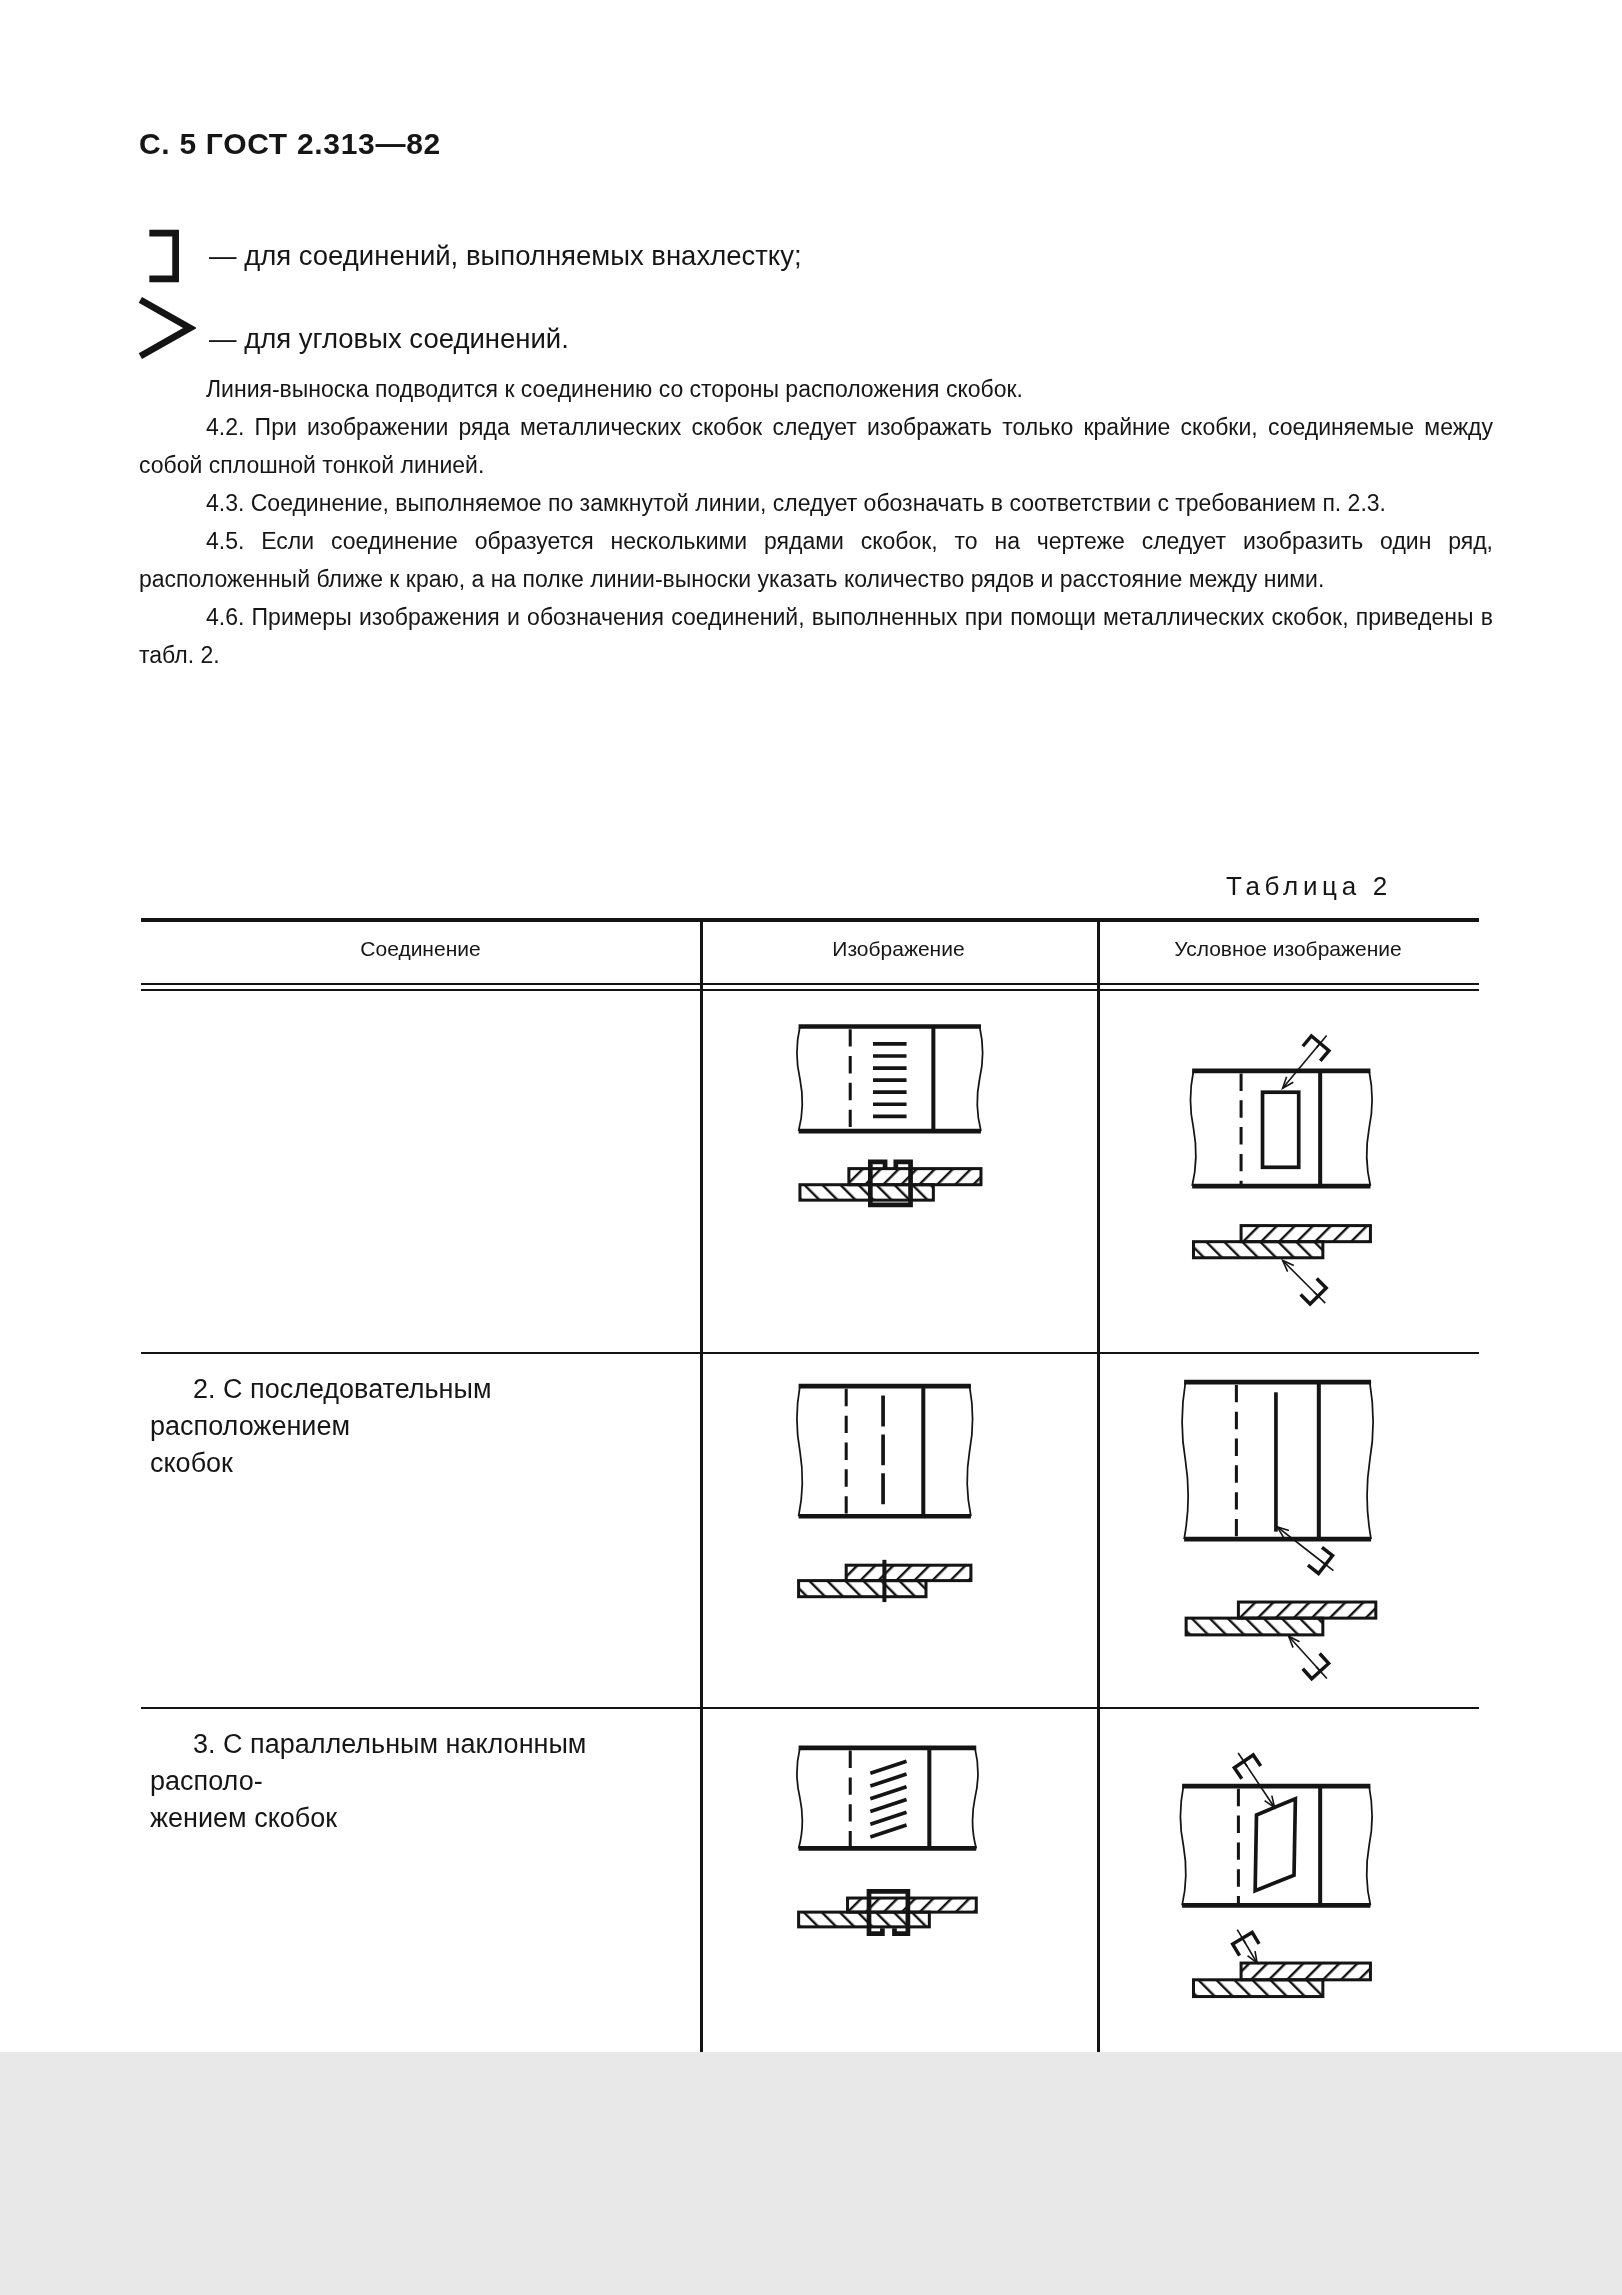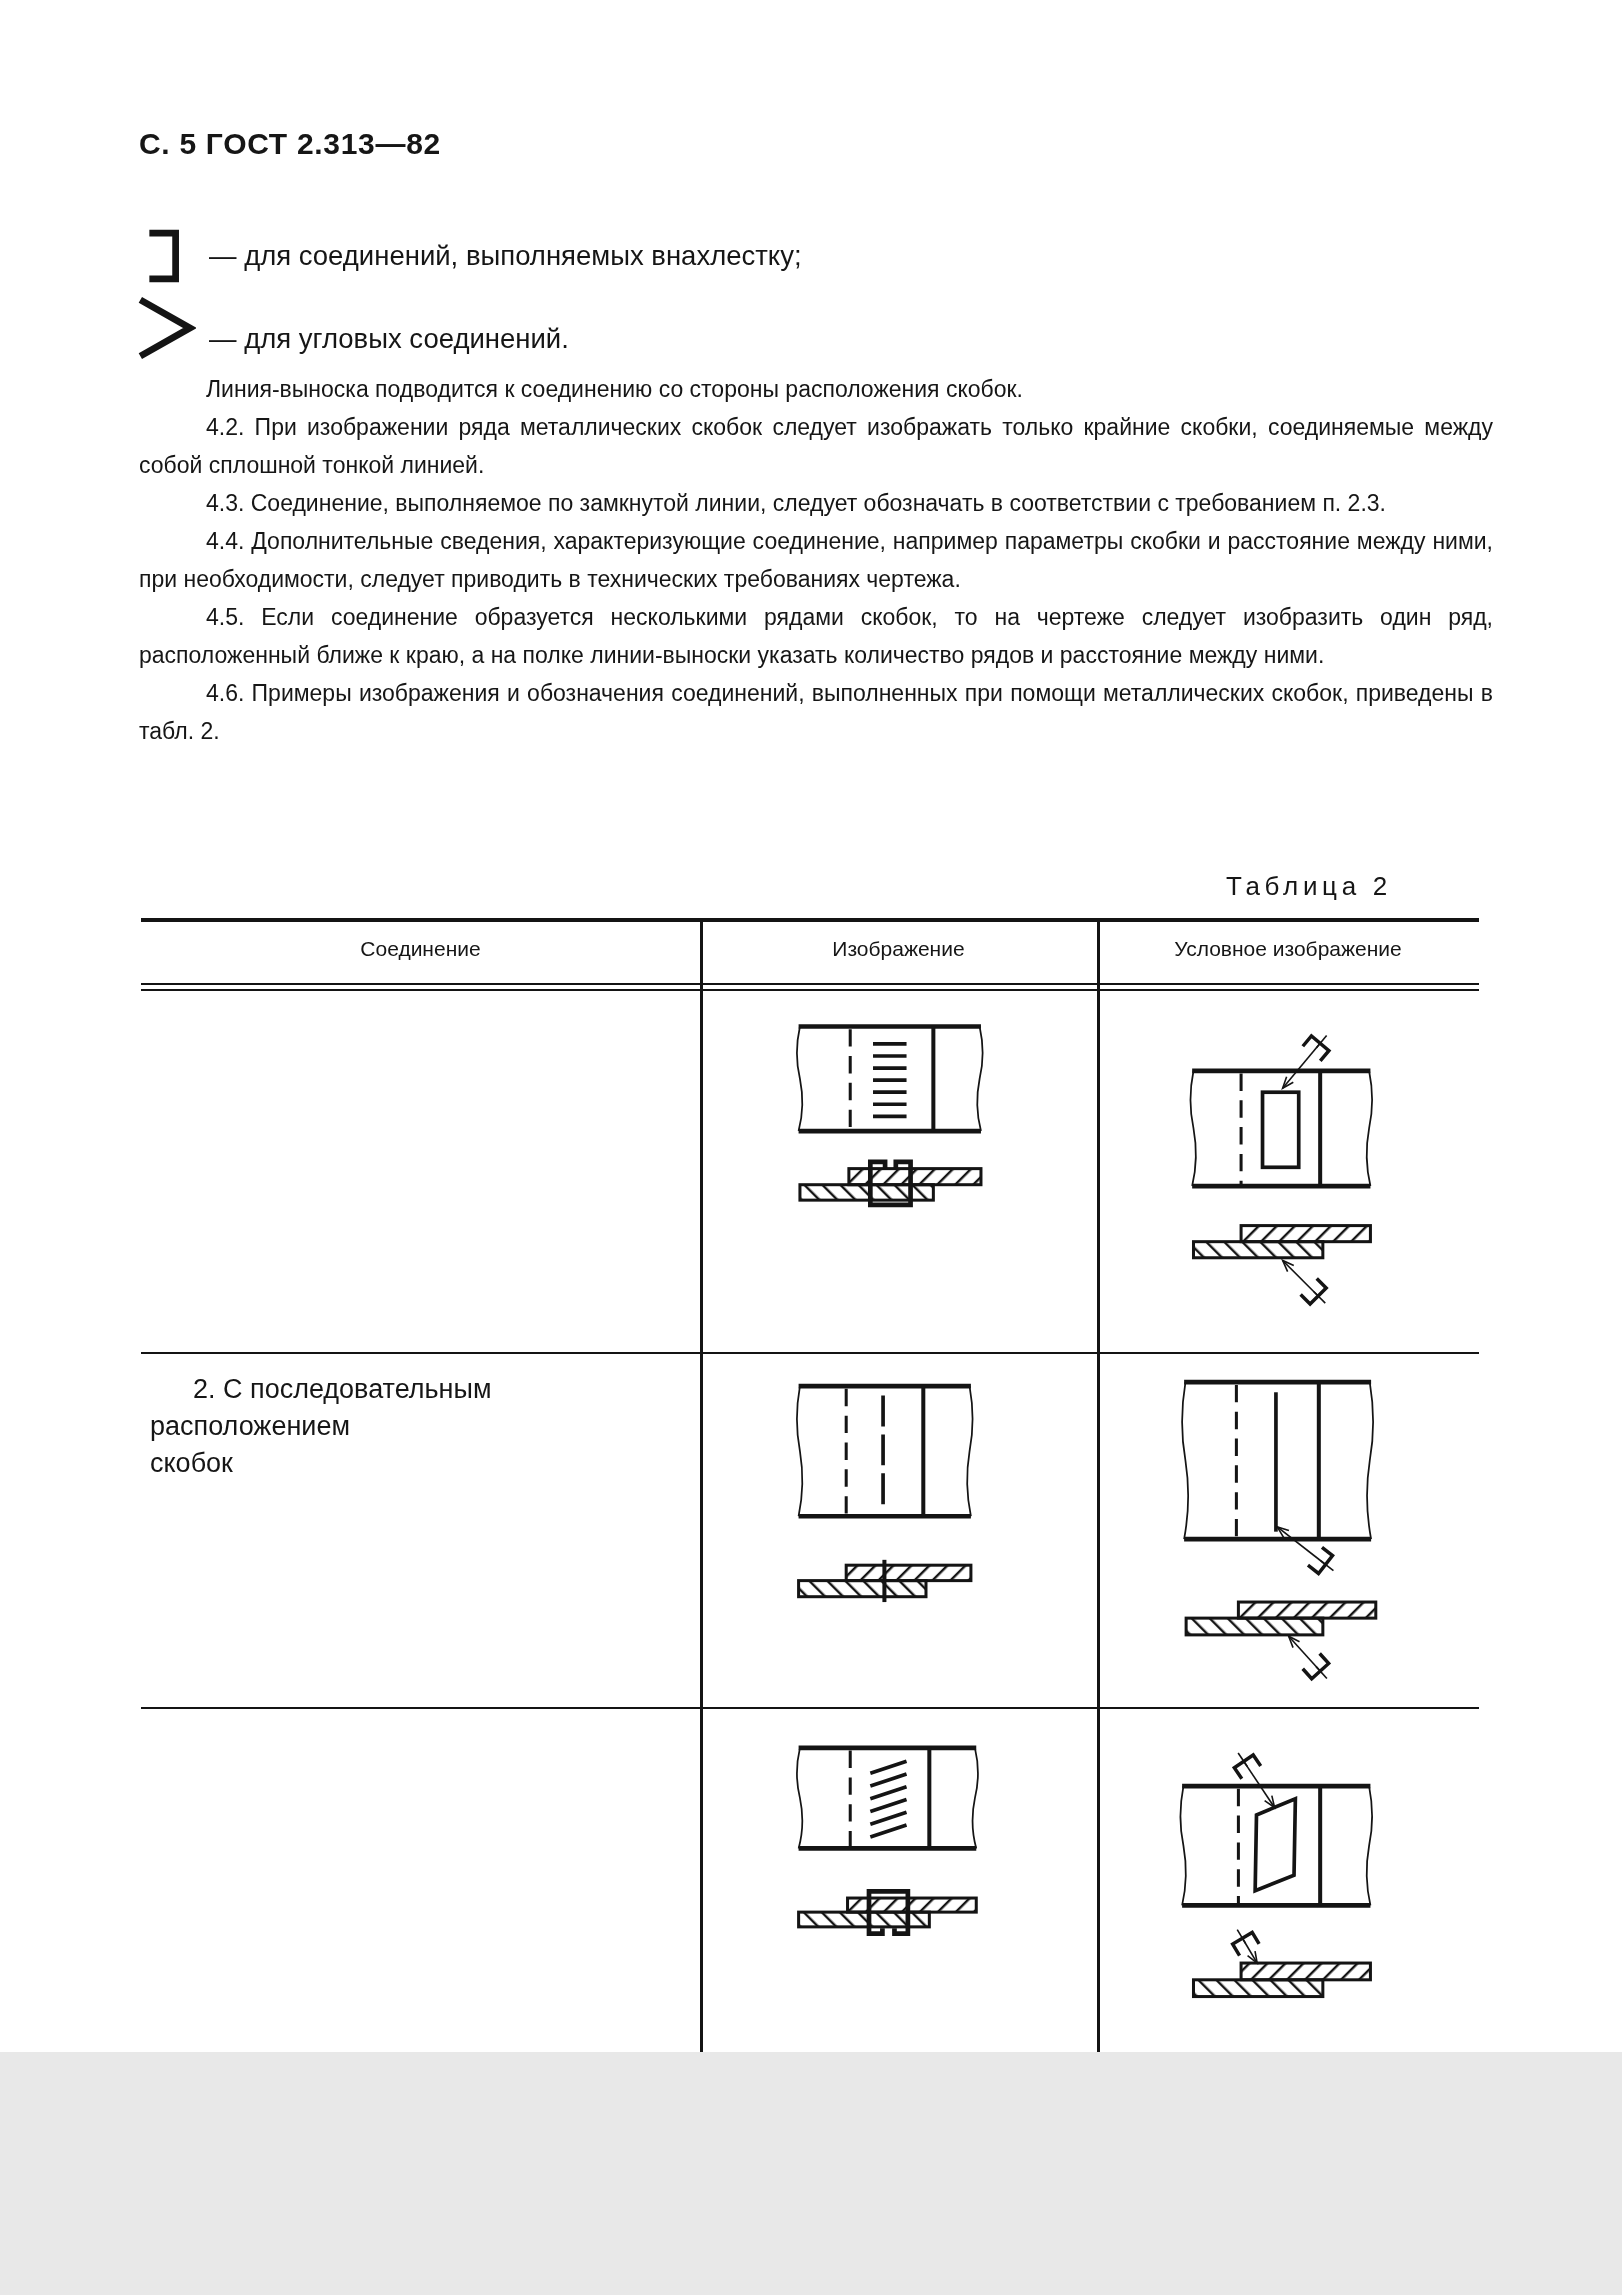--- a/index.html
+++ b/index.html
@@ -51,41 +51,42 @@
 
   <svg class="abs" style="left:137px;top:295px" width="59" height="66" viewBox="0 0 88 98">
     <path d="M5,7 L79,49 L5,91" fill="none" stroke="#141414" stroke-width="10"></path>
   </svg>
   <div class="abs legend-label l2">— для угловых соединений.</div>
 
   <div class="abs paras">
     <p class="noj">Линия-выноска подводится к соединению со стороны расположения скобок.</p>
     <p>4.2. При изображении ряда металлических скобок следует изображать только крайние скобки, соединяемые между собой сплошной тонкой линией.</p>
     <p>4.3. Соединение, выполняемое по замкнутой линии, следует обозначать в соответствии с требованием п. 2.3.</p>
-    <p>4.4. Дополнительные сведения, характеризующие соединение, например параметры скобки и расстояние между ними, при необходимости, следует приводить в технических требованиях чертежа.</p>
     <p>4.5. Если соединение образуется несколькими рядами скобок, то на чертеже следует изобразить один ряд, расположенный ближе к краю, а на полке линии-выноски указать количество рядов и расстояние между ними.</p>
     <p>4.6. Примеры изображения и обозначения соединений, выполненных при помощи металлических скобок, приведены в табл. 2.</p>
   </div>
 
   <div class="abs tab-caption">Таблица 2</div>
 
   <div class="abs rule" style="left:141px;top:918px;width:1338px;height:4px"></div>
   <div class="abs rule" style="left:141px;top:983px;width:1338px;height:2px"></div>
   <div class="abs rule" style="left:141px;top:989px;width:1338px;height:2px"></div>
   <div class="abs rule" style="left:141px;top:1352px;width:1338px;height:2px"></div>
   <div class="abs rule" style="left:141px;top:1707px;width:1338px;height:2px"></div>
   <div class="abs rule" style="left:700px;top:920px;width:2.7px;height:1153px"></div>
   <div class="abs rule" style="left:1097px;top:920px;width:2.7px;height:1153px"></div>
 
   <div class="abs th" style="left:141px;width:559px">Соединение</div>
   <div class="abs th" style="left:700px;width:397px">Изображение</div>
   <div class="abs th" style="left:1097px;width:382px">Условное изображение</div>
 
   <div class="abs cell-text" style="left:150px;top:1371px;width:544px">2. С последовательным расположением
 скобок</div>
+  <div class="abs cell-text" style="left:150px;top:1726px;width:544px">3. С параллельным наклонным располо-
+жением скобок</div>
 
   <svg class="abs" style="left:700px;top:999px" width="399" height="354" viewBox="0 0 595 528">
     <g fill="none" stroke="#141414">
       <line x1="147" y1="41" x2="419" y2="41" stroke-width="7"></line>
       <line x1="147" y1="197" x2="419" y2="197" stroke-width="7"></line>
       <path d="M149,41 q-9,40 0,78 q8,40 -2,78" stroke-width="2.6"></path>
       <path d="M417,41 q9,40 0,78 q-8,40 2,78" stroke-width="2.6"></path>
       <line x1="224" y1="45" x2="224" y2="194" stroke-width="4.5" stroke-dasharray="26,14"></line>
       <line x1="348" y1="41" x2="348" y2="197" stroke-width="6"></line>
       <path d="M258,67 H308 M258,85 H308 M258,103 H308 M258,121 H308 M258,139 H308 M258,157 H308 M258,175 H308" stroke-width="5.5"></path>

